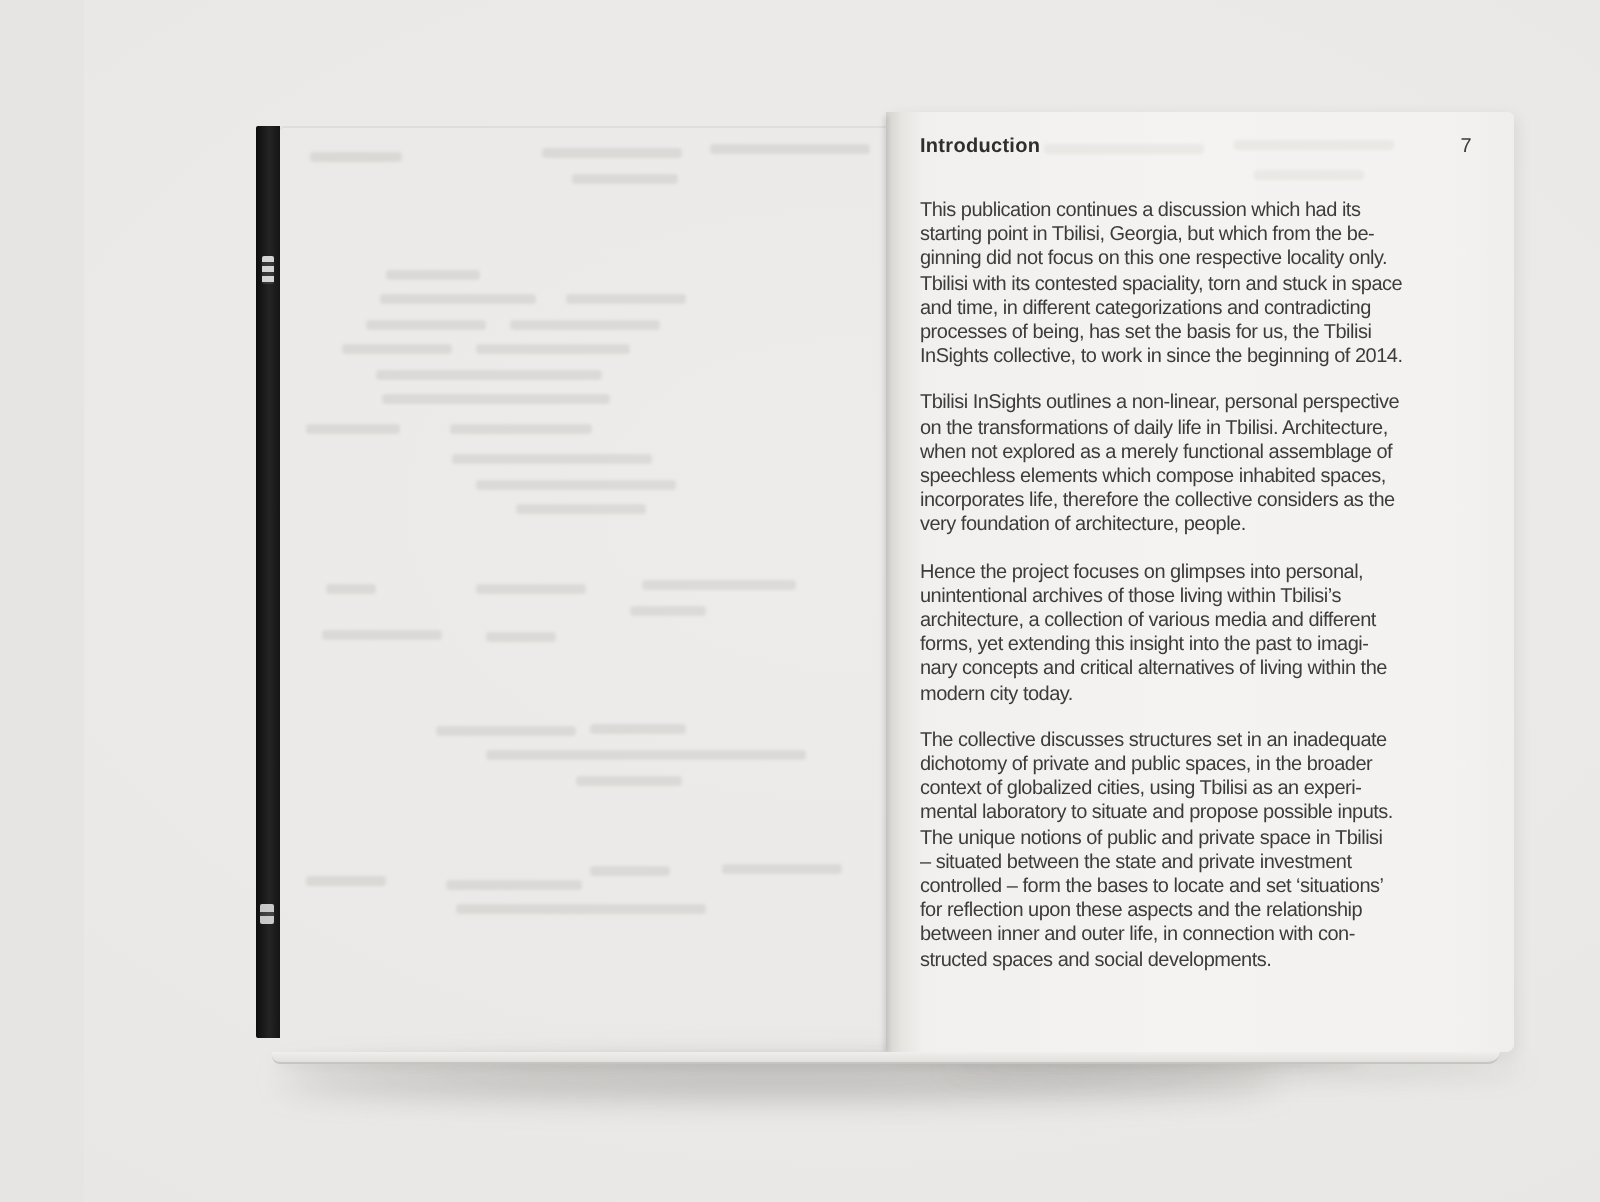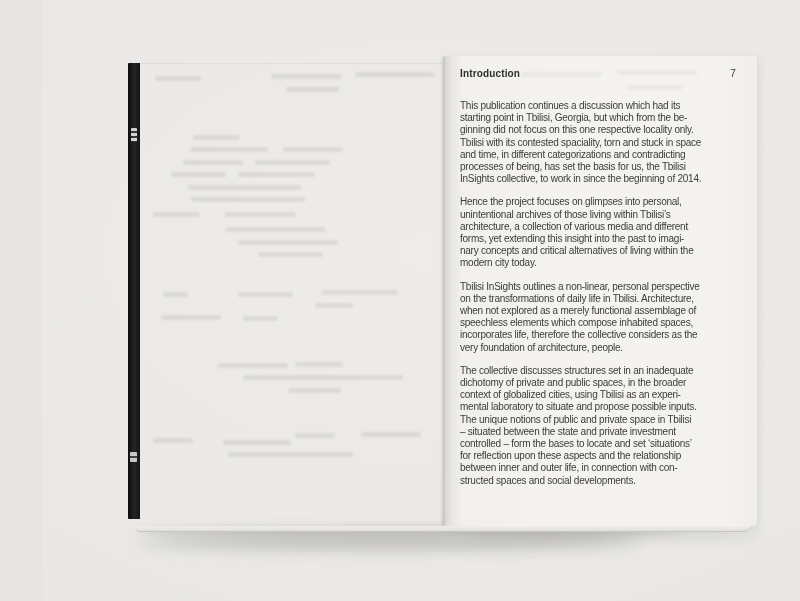--- a/index.html
+++ b/index.html
@@ -115,32 +115,32 @@
       </div>
 
       <div class="body-text">
         <p>This publication continues a discussion which had its
 starting point in Tbilisi, Georgia, but which from the be-
 ginning did not focus on this one respective locality only.
 Tbilisi with its contested spaciality, torn and stuck in space
 and time, in different categorizations and contradicting
 processes of being, has set the basis for us, the Tbilisi
 InSights collective, to work in since the beginning of 2014.</p>
+        <p>Tbilisi InSights outlines a non-linear, personal perspective
+on the transformations of daily life in Tbilisi. Architecture,
+when not explored as a merely functional assemblage of
+speechless elements which compose inhabited spaces,
+incorporates life, therefore the collective considers as the
+very foundation of architecture, people.</p>
         <p>Hence the project focuses on glimpses into personal,
 unintentional archives of those living within Tbilisi’s
 architecture, a collection of various media and different
 forms, yet extending this insight into the past to imagi-
 nary concepts and critical alternatives of living within the
 modern city today.</p>
-        <p>Tbilisi InSights outlines a non-linear, personal perspective
-on the transformations of daily life in Tbilisi. Architecture,
-when not explored as a merely functional assemblage of
-speechless elements which compose inhabited spaces,
-incorporates life, therefore the collective considers as the
-very foundation of architecture, people.</p>
         <p>The collective discusses structures set in an inadequate
 dichotomy of private and public spaces, in the broader
 context of globalized cities, using Tbilisi as an experi-
 mental laboratory to situate and propose possible inputs.
 The unique notions of public and private space in Tbilisi
 – situated between the state and private investment
 controlled – form the bases to locate and set ‘situations’
 for reflection upon these aspects and the relationship
 between inner and outer life, in connection with con-
 structed spaces and social developments.</p>

